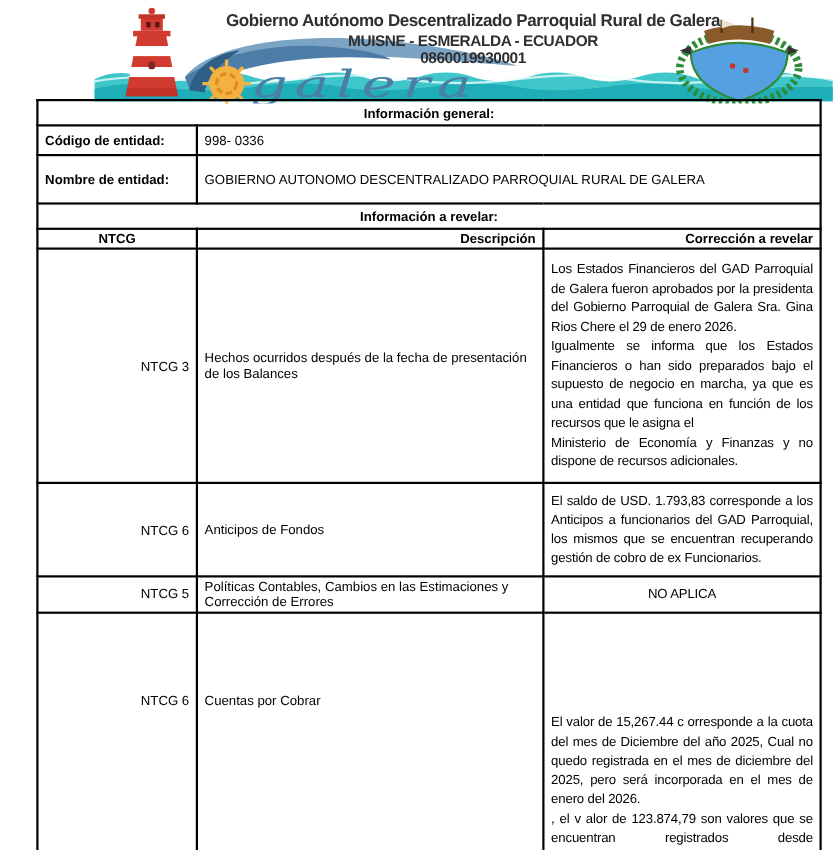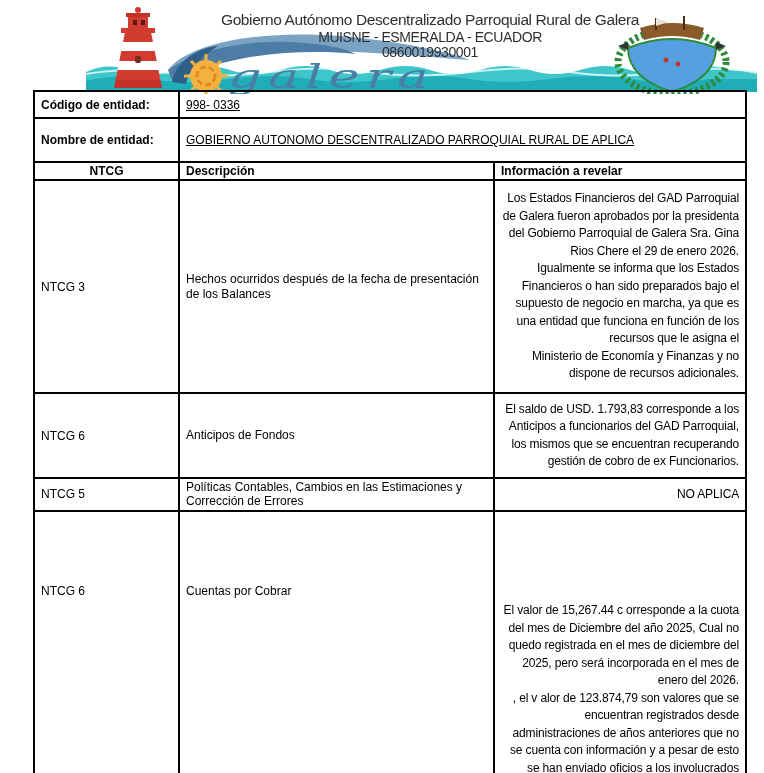--- a/index.html
+++ b/index.html
@@ -5,46 +5,46 @@
   html,body{margin:0;padding:0;}
   body{
     width:764px;height:773px;overflow:hidden;position:relative;
     background:#ffffff;color:#000;
     font-family:"Liberation Sans", sans-serif;
   }
   
   .header{position:absolute;left:0;top:0;width:764px;height:94px;}
   .logo-svg{position:absolute;left:0;top:0;}
   .hline{position:absolute;left:160px;width:540px;text-align:center;
-         color:#2f2f2f;font-weight:normal;letter-spacing:-0.4px;}
+         color:#2f2f2f;font-weight:bold;letter-spacing:-0.4px;}
   .hline1{top:11px;font-size:15.5px;}
   .hline2{top:29px;font-size:14px;}
   .hline3{top:44px;font-size:14px;}
   
   table.doc{
     position:absolute;left:33px;top:90px;width:712px;
     border-collapse:collapse;table-layout:fixed;
     font-size:12px;
   }
   table.doc td,table.doc th{
     border:2px solid #000;padding:1px 6px;vertical-align:middle;
     overflow:hidden;
   }
   .sec-title{text-align:center;font-weight:bold;height:19px;}
   .lbl{font-weight:bold;padding-left:8px;margin-top:28px;}
-  .val{padding-left:10px;text-decoration:underline;}
-  th.colhead{font-weight:bold;text-align:left;height:13px;padding:0 2px;}
+  .val{padding-left:10px;}
+  th.colhead{font-weight:bold;text-align:right;height:13px;padding:0 2px;}
   th.colhead.first{text-align:center;padding-left:6px;}
-  td.code{padding-left:8px;vertical-align:middle;}
+  td.code{padding-left:8px;vertical-align:middle;text-align:right;}
   td.desc{padding-left:8px;line-height:1.2;vertical-align:middle;}
   td.info{
     padding:2px 5px;vertical-align:top;text-align:justify;
     line-height:17.5px;letter-spacing:-0.15px;border-radius:14px;
   }
-  td.info p{margin:0;text-align:right;}
+  td.info p{margin:0;}
   td.info.center{text-align:center;vertical-align:middle;}
   tr.r-ntcg3{height:213px;}
   tr.r-ntcg4{height:85px;}
   tr.r-ntcg5{height:30px;}
   tr.r-ntcg6{height:410px;}
   tr.r-ntcg6 td.code, tr.r-ntcg6 td.desc{vertical-align:top;padding-top:72px;}
   tr.r-gen1{height:27px;} tr.r-gen2{height:44px;}
 </style>
 </head>
 <body>
@@ -125,36 +125,42 @@
 </div>
 
 <table class="doc">
   <colgroup>
       <col style="width:145px">
       <col style="width:315px">
       <col style="width:252px">
     </colgroup>
 
   <tbody>
+      <tr>
+    <td class="sec-title" colspan="3">Información general:</td>
+  </tr>
 
   <tr class="r-gen1">
     <td class="lbl">Código de entidad:</td>
     <td class="val" colspan="2">998- 0336</td>
   </tr>
 
   <tr class="r-gen2">
     <td class="lbl">Nombre de entidad:</td>
-    <td class="val" colspan="2">GOBIERNO AUTONOMO DESCENTRALIZADO PARROQUIAL RURAL DE APLICA</td>
+    <td class="val" colspan="2">GOBIERNO AUTONOMO DESCENTRALIZADO PARROQUIAL RURAL DE GALERA</td>
   </tr>
 
+  <tr>
+    <td class="sec-title" colspan="3">Información a revelar:</td>
+  </tr>
 
   <tr>
     <th class="colhead first">NTCG</th>
     <th class="colhead">Descripción</th>
-    <th class="colhead">Información a revelar</th>
+    <th class="colhead">Corrección a revelar</th>
   </tr>
 
   <tr class="r-ntcg3">
     <td class="code">NTCG 3</td>
     <td class="desc">Hechos ocurridos después de la fecha de presentación de los Balances</td>
     <td class="info">
       <p>Los Estados Financieros del GAD Parroquial de Galera fueron aprobados por la presidenta del Gobierno Parroquial de Galera Sra. Gina Rios Chere el 29 de enero 2026.</p>
       <p>Igualmente se informa que los Estados Financieros o han sido preparados bajo el supuesto de negocio en marcha, ya que es una entidad que funciona en función de los recursos que le asigna el</p>
       <p>Ministerio de Economía y Finanzas y no dispone de recursos adicionales.</p>
     </td>

